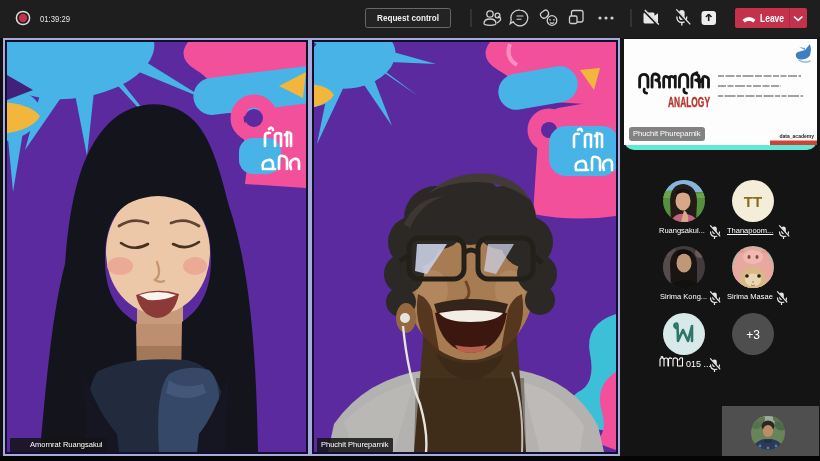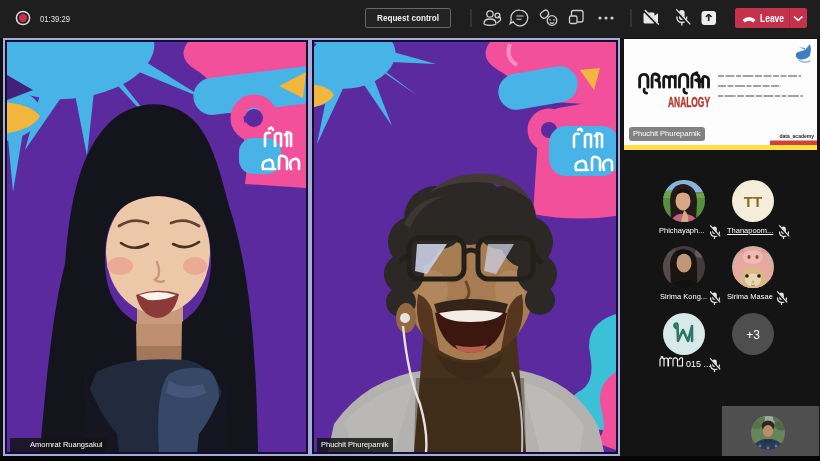--- a/index.html
+++ b/index.html
@@ -9,21 +9,21 @@
   #topbar{left:0;top:0;width:820px;height:38px;background:#1e1e1e;border-radius:6px;}
   #stage{left:0;top:38px;width:820px;height:418px;background:#101010;}
   #bottomstrip{left:0;top:456px;width:820px;height:5px;background:#050505;}
   .tile{border:2px solid #a9aadc;background:#10102c;}
   .tileinner{position:absolute;left:2px;top:2px;}
   #tile1{left:3px;top:38px;width:303px;height:414px;}
   #tile2{left:310px;top:38px;width:306px;height:414px;}
   .namechip{position:absolute;background:rgba(20,20,22,0.85);color:#fff;font-size:7.5px;
     padding:2px 4px 3px 4px;border-radius:1px;white-space:nowrap;}
   #rightpanel{left:620px;top:38px;width:200px;height:418px;background:#141414;}
-  #slide{left:624px;top:39px;width:193px;height:111px;background:#fde047;}
+  #slide{left:624px;top:39px;width:193px;height:111px;background:#5eead4;border-radius:10px;}
   #slidechip{left:629px;top:127px;background:#828282;color:#fff;font-size:7.5px;
     padding:2px 4px 3px 4px;border-radius:3px;}
   .plabel{color:#fff;font-size:7.5px;white-space:nowrap;}
 </style>
 </head>
 <body>
 <div id="root">
   <div class="abs" id="stage"></div>
 
   <div class="abs tile" id="tile1">
@@ -331,21 +331,21 @@
           <line x1="0.2" y1="-0.7" x2="10.2" y2="10.3"></line>
         </g>
       </g>
 
       <g stroke="#fff" stroke-width="1.1" fill="none" stroke-linecap="round">
         <path d="M40,216 l0,-6 q0,-2 2,-2 q2,0 2,2 l0,6 M44,210 q0,-2 2,-2 q2,0 2,2 l0,6 M41,207 q2,-1 2,1 M48.5,216 l0,-7 q1.5,-2 3,-0.5 M53,216 l0,-6 q0,-2.5 3,-2 l1.5,1 0,7 M59,210 q1,-3 3.5,-2 l0,8 m-4,0 l4,0"></path>
       </g>
       <text x="66" y="216.5" font-size="9" fill="#fff" font-family="Liberation Sans, sans-serif">015 ...</text>
     </svg>
     
-    <div class="abs plabel" style="left:39px;top:76px;">Phichayaph...</div>
+    <div class="abs plabel" style="left:39px;top:76px;">Ruangsakul...</div>
     <div class="abs plabel" style="left:107px;top:76px;text-decoration:underline;">Thanapoom...</div>
     <div class="abs plabel" style="left:40px;top:142px;">Sirima Kong...</div>
     <div class="abs plabel" style="left:107px;top:142px;">Sirima Masae</div>
   </div>
 
   <div class="abs" id="selfview" style="left:722px;top:406px;width:97px;height:50px;background:#4f4f4f;">
     <svg width="97" height="50" viewBox="0 0 97 50" xmlns="http://www.w3.org/2000/svg">
       <clipPath id="c4">
           <circle cx="46" cy="27" r="17"></circle>
         </clipPath>

